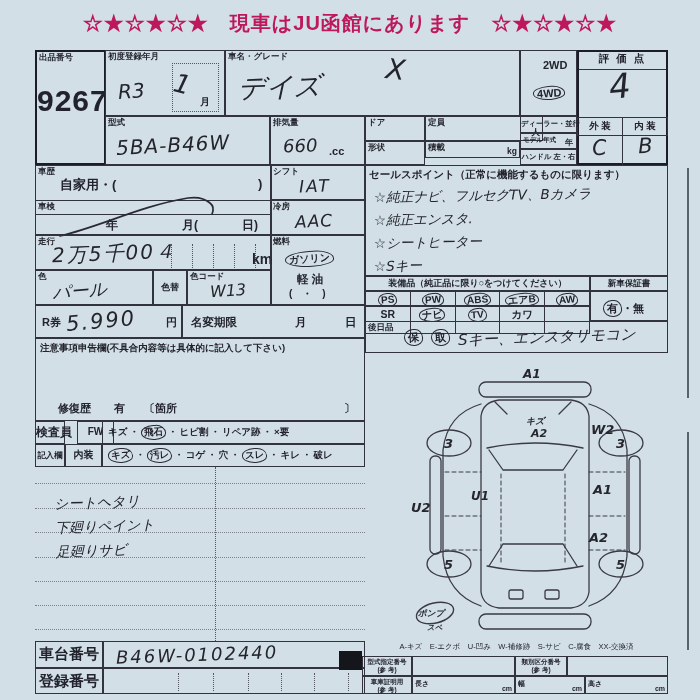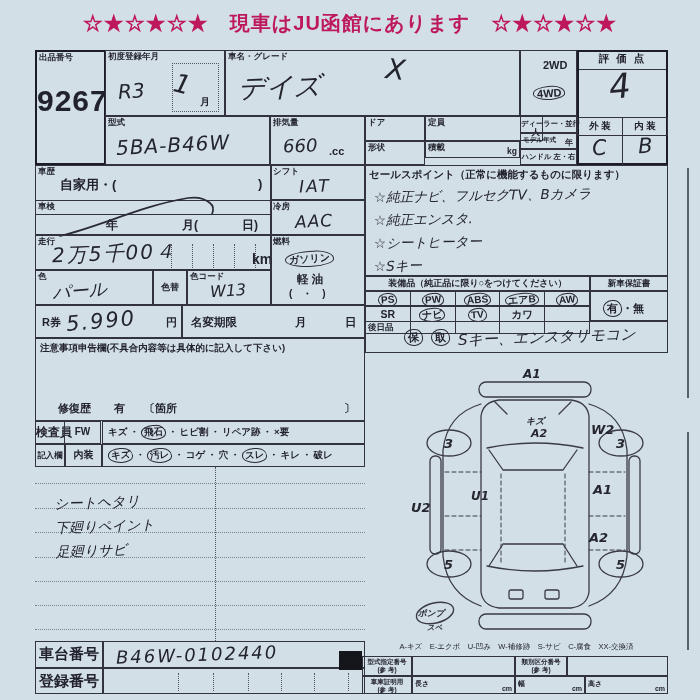--- a/index.html
+++ b/index.html
@@ -178,21 +178,21 @@
   <div class="pv" style="font-size:9.5px;padding:3px 0 0 4px">注意事項申告欄(不具合内容等は具体的に記入して下さい)</div>
   <div class="pv abs" style="left:22px;top:62px;font-size:11px">修復歴</div>
   <div class="pv abs" style="left:78px;top:62px;font-size:11px">有</div>
   <div class="pv abs" style="left:108px;top:62px;font-size:11px">〔箇所</div>
   <div class="pv abs" style="left:308px;top:62px;font-size:11px">〕</div>
 </div>
 
 <div class="cell" style="left:35px;top:421px;width:30px;height:23px">
   <div class="pv" style="font-size:12px;line-height:20px;text-align:center">検査員</div>
 </div>
-<div class="cell" style="left:64px;top:421px;width:37px;height:23px">
+<div class="cell" style="left:77px;top:421px;width:37px;height:23px">
   <div class="pv" style="font-size:10px;line-height:20px;text-align:center">FW</div>
 </div>
 <div class="cell insp-row" style="left:102px;top:421px;width:263px;height:23px">
     <span>キズ</span>
     <span class="sep">・</span>
     <span class="circ">飛石</span>
     <span class="sep">・</span>
     <span>ヒビ割</span>
     <span class="sep">・</span>
     <span>リペア跡</span>

